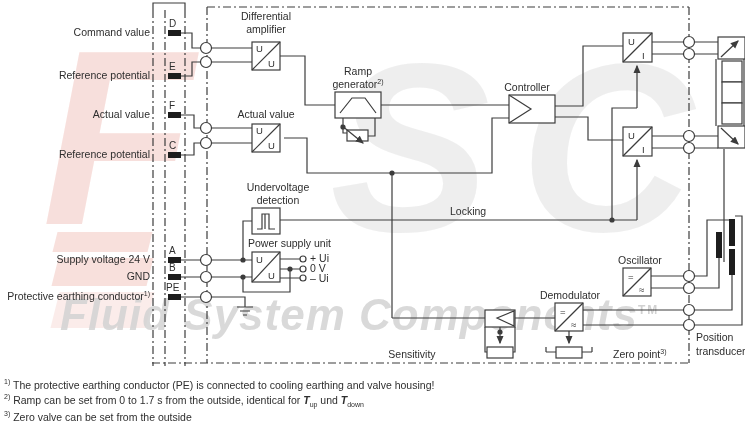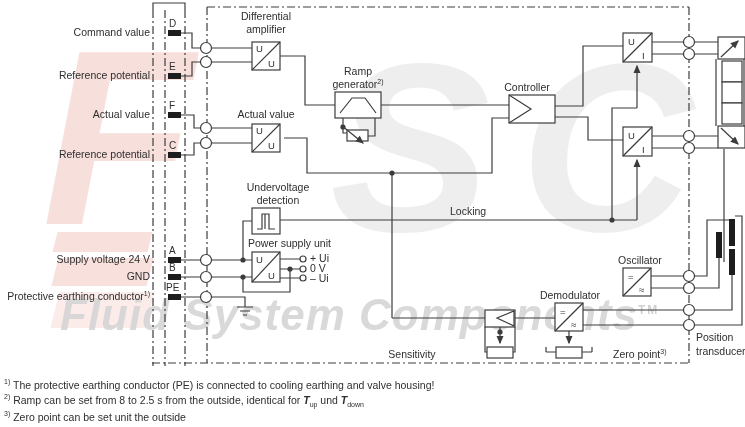--- a/index.html
+++ b/index.html
@@ -273,17 +273,17 @@
         <text x="642" y="153">I</text>
       <text x="628" y="280">=</text>
         <text x="639" y="293">≈</text>
       <text x="560" y="315">=</text>
         <text x="571" y="328">≈</text>
     </g>
   </svg>
 
   <div class="footnotes">
     <div class="fn"><sup>1)</sup> <span>The protective earthing conductor (PE) is connected to cooling earthing and valve housing!</span></div>
-    <div class="fn"><sup>2)</sup> <span>Ramp can be set from 8 to 2.5 s from the outside, identical for </span><span class="tvar">T</span><sub>up</sub><span> und </span><span class="tvar">T</span><sub>down</sub></div>
-    <div class="fn"><sup>3)</sup> <span>Zero point can be set unit the outside</span></div>
+    <div class="fn"><sup>2)</sup> <span>Ramp can be set from 0 to 1.7 s from the outside, identical for </span><span class="tvar">T</span><sub>up</sub><span> und </span><span class="tvar">T</span><sub>down</sub></div>
+    <div class="fn"><sup>3)</sup> <span>Zero valve can be set from the outside</span></div>
   </div>
 
 </div>
 
 </body></html>

